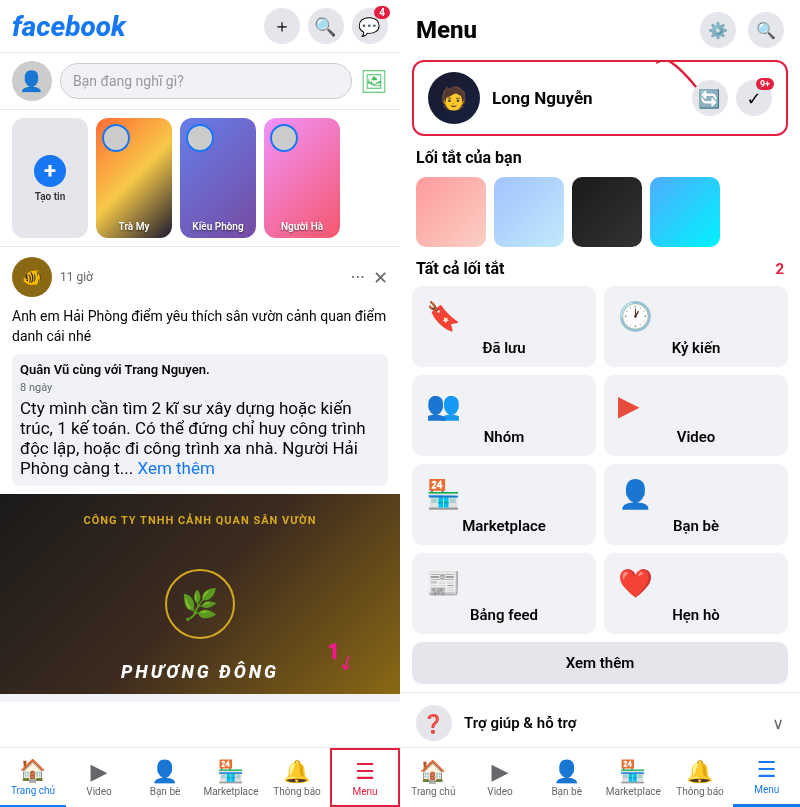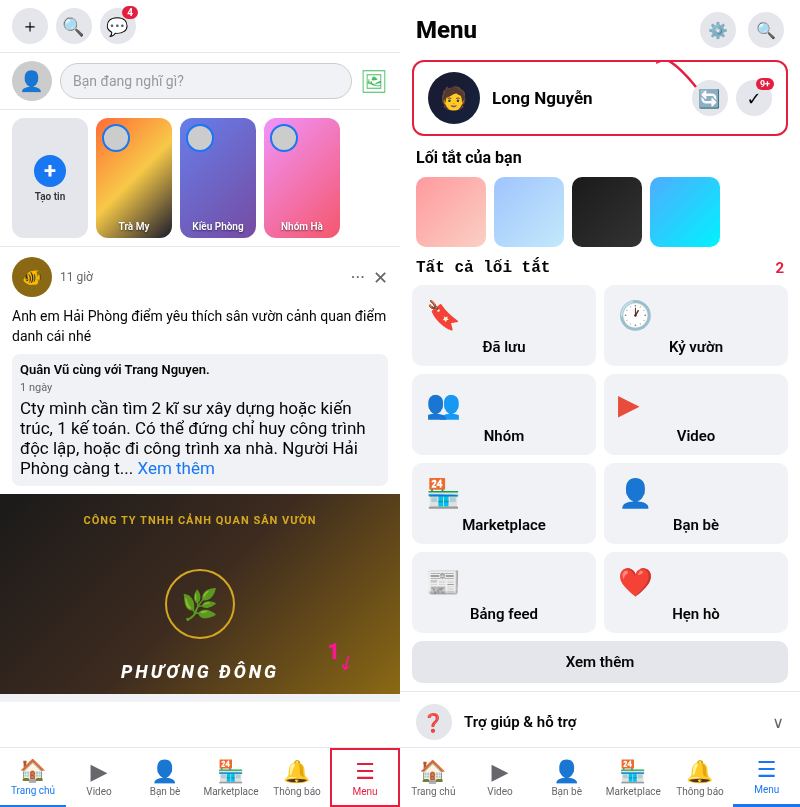--- a/index.html
+++ b/index.html
@@ -436,21 +436,20 @@
       display: flex;
       align-items: center;
       justify-content: space-between;
       padding: 4px 16px 8px;
     }
 
     .all-shortcuts-label {
       font-size: 16px;
       font-weight: 700;
       color: #050505;
-      font-family: Liberation Mono, monospace;
     }
 
     .number-badge {
       color: #e41e3f;
       font-size: 15px;
       font-weight: 700;
     }
 
     
     .menu-grid {
@@ -634,20 +633,21 @@
       letter-spacing: 3px;
       font-style: italic;
     }
   </style>
 </head>
 <body>
 
 <div class="left-panel">
 
   <div class="left-header">
+    <span class="fb-logo">facebook</span>
     <div class="left-header-icons">
       <div class="icon-circle">
         <span>＋</span>
       </div>
       <div class="icon-circle">
         <span>🔍</span>
       </div>
       <div class="icon-circle">
         <span>💬</span>
         <span class="badge">4</span>
@@ -678,41 +678,41 @@
         <div class="story-label">Trà My</div>
       </div>
       <div class="story-card">
         <div class="story-bg story-img-2"></div>
         <div class="story-avatar"></div>
         <div class="story-label">Kiều Phòng</div>
       </div>
       <div class="story-card">
         <div class="story-bg story-img-3"></div>
         <div class="story-avatar"></div>
-        <div class="story-label">Nhóm Hà</div>
+        <div class="story-label">Người Hà</div>
       </div>
     </div>
 
     <div class="post-card">
       <div class="post-header">
         <div class="post-avatar">🐠</div>
         <div class="post-meta">
           <div class="post-time">11 giờ</div>
         </div>
         <div class="post-options">
           <span>···</span>
           <span>✕</span>
         </div>
       </div>
 
       <div class="post-text">Anh em Hải Phòng điểm yêu thích sân vườn cảnh quan điểm danh cái nhé</div>
 
       <div class="post-text-secondary">
         <div style="font-weight:600;font-size:13px;margin-bottom:4px;">Quân Vũ cùng với Trang Nguyen.</div>
-        <div style="font-size:11px;color:#65676b;margin-bottom:4px;">1 ngày</div>
+        <div style="font-size:11px;color:#65676b;margin-bottom:4px;">8 ngày</div>
         <div style="font-size:17px;">
           <span>Cty mình cần tìm 2 kĩ sư xây dựng hoặc kiến trúc, 1 kế toán. Có thể đứng chỉ huy công trình độc lập, hoặc đi công trình xa nhà. Người Hải Phòng càng t...</span>
           <span style="color:#1877f2;cursor:pointer;">Xem thêm</span>
         </div>
       </div>
 
       <div class="company-logo-area">
         <div class="company-text">CÔNG TY TNHH CẢNH QUAN SÂN VƯỜN</div>
         <div class="company-logo">🌿</div>
         <div class="company-name">PHƯƠNG ĐÔNG</div>
@@ -801,21 +801,21 @@
       <span class="number-badge">2</span>
     </div>
 
     <div class="menu-grid">
       <div class="menu-grid-item">
         <span class="menu-grid-icon" style="color:#9b59b6;">🔖</span>
         <span class="menu-grid-label">Đã lưu</span>
       </div>
       <div class="menu-grid-item">
         <span class="menu-grid-icon" style="color:#1877f2;">🕐</span>
-        <span class="menu-grid-label">Kỷ vườn</span>
+        <span class="menu-grid-label">Kỷ kiến</span>
       </div>
       <div class="menu-grid-item">
         <span class="menu-grid-icon" style="color:#1877f2;">👥</span>
         <span class="menu-grid-label">Nhóm</span>
       </div>
       <div class="menu-grid-item">
         <span class="menu-grid-icon" style="color:#e74c3c;">▶</span>
         <span class="menu-grid-label">Video</span>
       </div>
       <div class="menu-grid-item">

